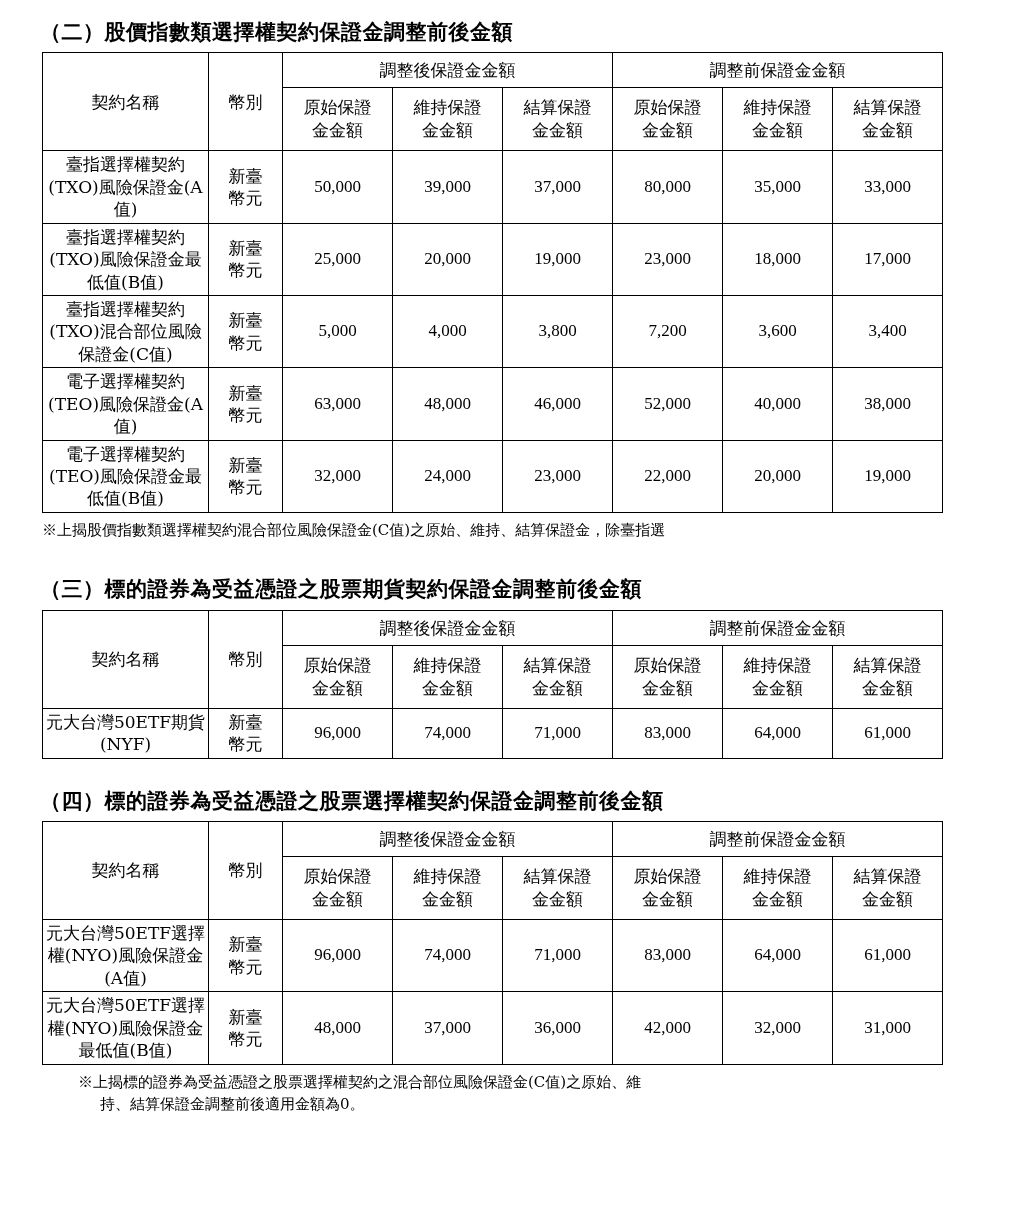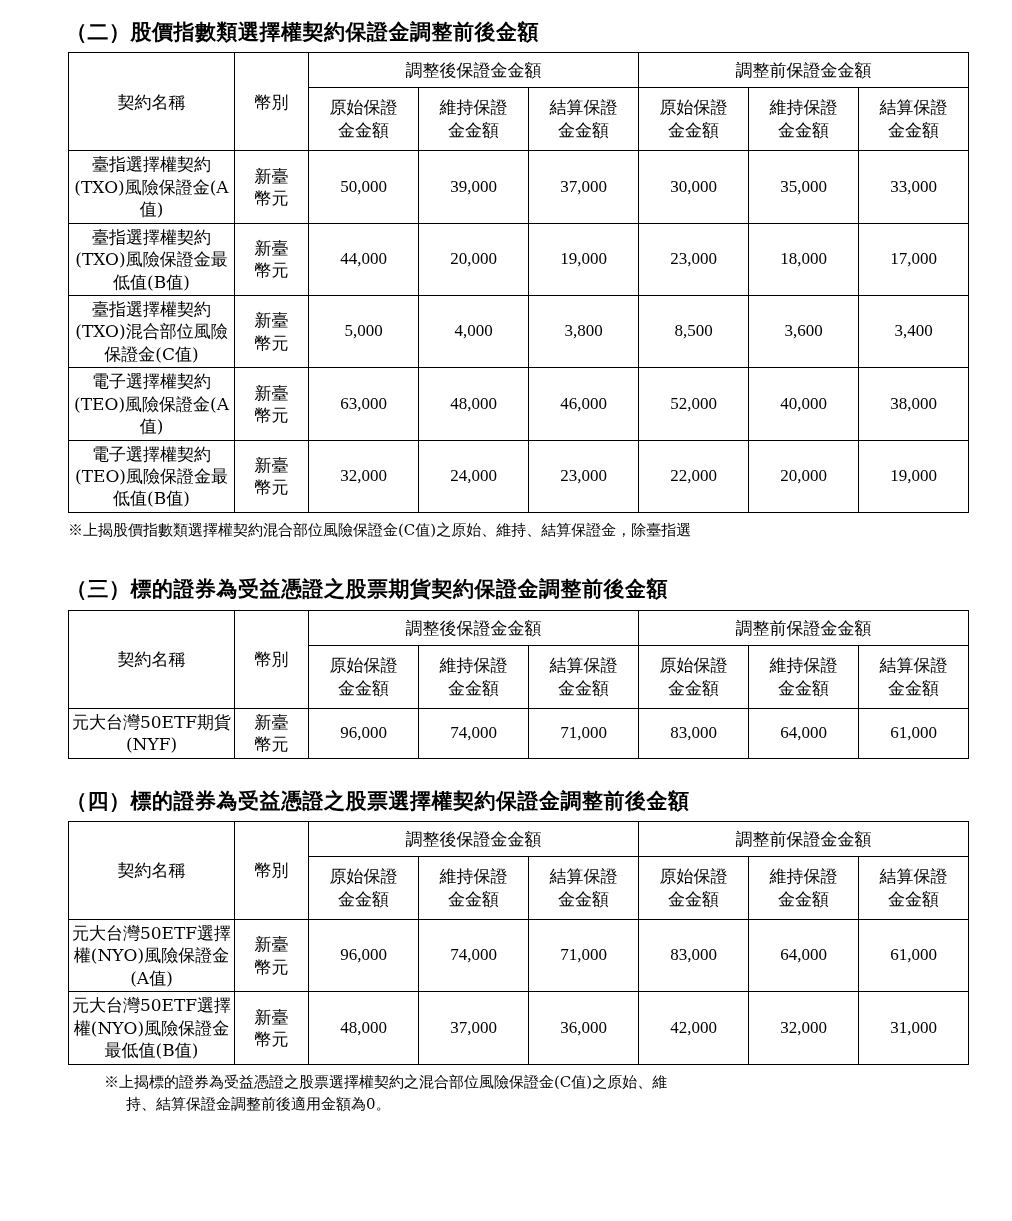--- a/index.html
+++ b/index.html
@@ -9,21 +9,21 @@
   }
   body {
     width: 1012px;
     min-height: 1221px;
     font-family: "DejaVu Serif", "Liberation Serif", serif;
     color: #000000;
   }
   .page {
     width: 1012px;
     box-sizing: border-box;
-    padding: 18px 34px 10px 44px;
+    padding: 18px 34px 10px 18px;
   }
   .section {
     margin-bottom: 6px;
   }
   .section-title {
     font-size: 21px;
     font-weight: bold;
     letter-spacing: 0.5px;
     margin: 0 0 6px 22px;
     line-height: 1.35;
@@ -146,47 +146,47 @@
       <tbody>
         <tr>
           <td class="name-cell">臺指選擇權契約(TXO)風險保證金(A值)</td>
           <td class="cur-cell">
             <span style="display:block">新臺</span>
             <span style="display:block">幣元</span>
           </td>
           <td class="num-cell">50,000</td>
           <td class="num-cell">39,000</td>
           <td class="num-cell">37,000</td>
-          <td class="num-cell">30,000</td>
+          <td class="num-cell">80,000</td>
           <td class="num-cell">35,000</td>
           <td class="num-cell">33,000</td>
         </tr>
         <tr>
           <td class="name-cell">臺指選擇權契約(TXO)風險保證金最低值(B值)</td>
           <td class="cur-cell">
             <span style="display:block">新臺</span>
             <span style="display:block">幣元</span>
           </td>
-          <td class="num-cell">44,000</td>
+          <td class="num-cell">25,000</td>
           <td class="num-cell">20,000</td>
           <td class="num-cell">19,000</td>
           <td class="num-cell">23,000</td>
           <td class="num-cell">18,000</td>
           <td class="num-cell">17,000</td>
         </tr>
         <tr>
           <td class="name-cell">臺指選擇權契約(TXO)混合部位風險保證金(C值)</td>
           <td class="cur-cell">
             <span style="display:block">新臺</span>
             <span style="display:block">幣元</span>
           </td>
           <td class="num-cell">5,000</td>
           <td class="num-cell">4,000</td>
           <td class="num-cell">3,800</td>
-          <td class="num-cell">8,500</td>
+          <td class="num-cell">7,200</td>
           <td class="num-cell">3,600</td>
           <td class="num-cell">3,400</td>
         </tr>
         <tr>
           <td class="name-cell">電子選擇權契約(TEO)風險保證金(A值)</td>
           <td class="cur-cell">
             <span style="display:block">新臺</span>
             <span style="display:block">幣元</span>
           </td>
           <td class="num-cell">63,000</td>

